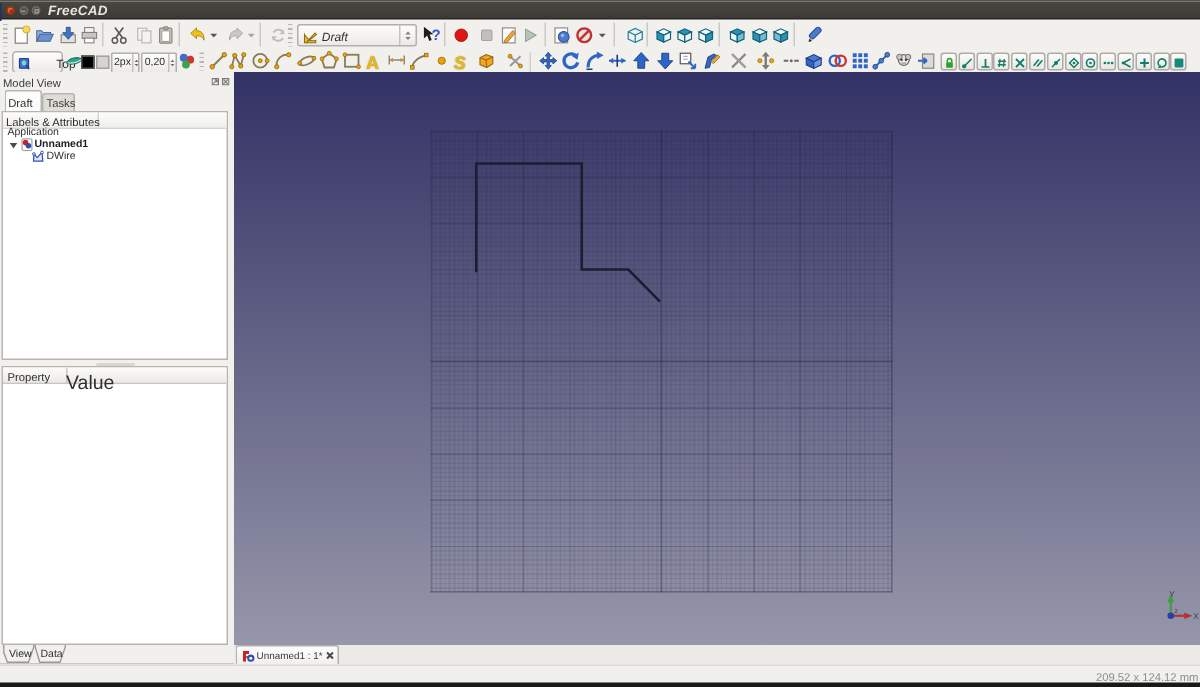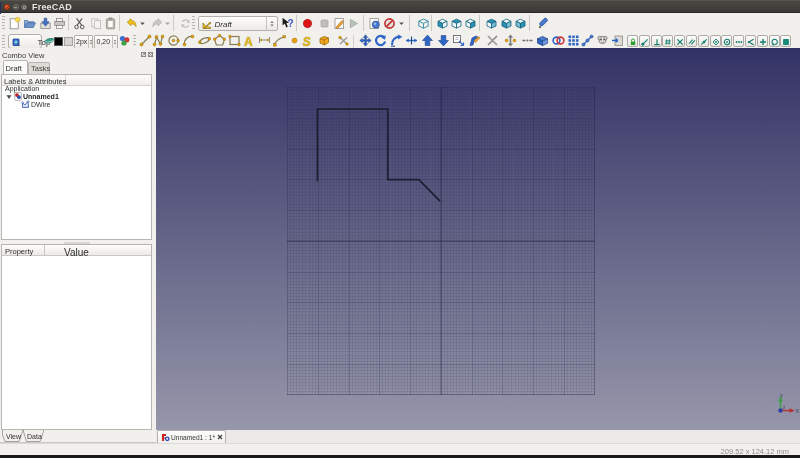--- a/index.html
+++ b/index.html
@@ -1,19 +1,19 @@
 <!DOCTYPE html>
 <html><head>
 <meta charset="utf-8">
 <style>
 html,body{margin:0;padding:0;}
 #root{position:relative;width:800px;height:458px;overflow:hidden;font-family:"Liberation Sans",sans-serif;background:#f1f0ec;-webkit-font-smoothing:antialiased;}
 #root *{position:absolute;box-sizing:border-box;white-space:nowrap;}
 
-#title{left:0;top:0;width:800px;height:13px;background:linear-gradient(#484742,#3b3a36);border-top:1px solid #55534d;border-bottom:1px solid #282723;}
+#title{left:0;top:0;width:800px;height:13px;background:linear-gradient(#484742,#3b3a36);border-top:1px solid #55534d;border-bottom:1px solid #282723;font-style:italic;}
 #title .btn{border-radius:50%;width:6px;height:6px;top:3px;}
 #ttext{left:32px;top:1px;font-size:9px;font-weight:bold;color:#e7e4df;letter-spacing:0.2px;}
 .sep1{width:1px;height:16px;top:15px;background:#cbc9c5;}
 .sep2{width:1px;height:13px;top:35px;background:#d2d0cc;}
 .handle{width:3px;background:repeating-linear-gradient(#b9b7b3 0 1px,#efeeea 1px 3px);}
 .ic{width:13px;height:13px;}
 .r1{top:17px;}
 .r2{top:34px;}
 
 .combo{height:15px;background:linear-gradient(#fdfdfc,#eceae6);border:1px solid #b3b0ab;border-radius:2px;font-size:8px;color:#2f2f2f;}
@@ -467,21 +467,21 @@
           <path d="M1 8.5 L2.6 5.6 4.4 7.8z" fill="#0f7c6e"></path>
         </svg>
       </div>
     <div class="snapb" style="left:780.4px">
         <svg viewBox="0 0 9 9">
           <rect x="1.2" y="1.2" width="6.6" height="6.6" rx="0.8" fill="#17897a"></rect>
         </svg>
       </div>
   </div>
   <div id="panel">
-    <div style="left:2px;top:3px;font-size:7.5px;color:#3a3a3a;">Combo View</div>
+    <div style="left:2px;top:3px;font-size:7.5px;color:#3a3a3a;">Model View</div>
     <svg style="left:141px;top:3.5px;width:5px;height:5px" viewBox="0 0 6 6">
         <rect x="0.5" y="0.5" width="5" height="5" fill="none" stroke="#7a7874" stroke-width="1"></rect>
         <path d="M1.5 4.5 L4.5 1.5 M4.5 1.5 h-2 M4.5 1.5 v2" stroke="#7a7874" stroke-width="0.9"></path>
       </svg>
     <svg style="left:147.5px;top:3.5px;width:5px;height:5px" viewBox="0 0 6 6">
         <rect x="0.5" y="0.5" width="5" height="5" fill="none" stroke="#7a7874" stroke-width="1"></rect>
         <path d="M1.3 1.3 L4.7 4.7 M4.7 1.3 L1.3 4.7" stroke="#7a7874" stroke-width="0.9"></path>
       </svg>
 
     <div style="left:2.5px;top:12px;width:25px;height:14px;background:#fbfbfa;border:1px solid #b8b5b0;border-bottom:none;border-radius:2px 2px 0 0;"></div>
@@ -509,21 +509,21 @@
         <circle cx="7.8" cy="1.8" r="1" fill="#fff" stroke="#2e50b0" stroke-width="0.7"></circle>
       </svg>
     <div style="left:31px;top:52.5px;font-size:7px;color:#2f2f2f;">DWire</div>
 
     <div style="left:64px;top:193.5px;width:26px;height:2px;background:#d8d6d2;border-radius:1px;"></div>
 
     <div style="left:1px;top:196px;width:151px;height:186px;background:#ffffff;border:1px solid #b8b5b0;"></div>
     <div style="left:2px;top:197px;width:149px;height:11px;background:linear-gradient(#fcfcfb,#eceae6);border-bottom:1px solid #c9c7c3;"></div>
     <div style="left:2px;top:197px;width:43px;height:11px;border-right:1px solid #c9c7c3;"></div>
     <div style="left:5px;top:199px;font-size:7.5px;color:#2f2f2f;">Property</div>
-    <div style="left:64px;top:199px;font-size:10px;color:#2f2f2f;">Value</div>
+    <div style="left:44px;top:199px;font-size:13px;color:#2f2f2f;">Value</div>
 
     <svg style="left:2px;top:382px;width:44px;height:12px" viewBox="0 0 44 12">
         <path d="M0.5 0 V5 L3 11.5 H17 L20.5 1.5 20.5 0" fill="#f1f0ec" stroke="#9a9894" stroke-width="0.9"></path>
         <path d="M21.5 0 V1.5 L24.5 11.5 H38 L41.5 1.5 41.5 0" fill="#f1f0ec" stroke="#9a9894" stroke-width="0.9"></path>
       </svg>
     <div style="left:6px;top:384.5px;font-size:7px;color:#2f2f2f;">View</div>
     <div style="left:27px;top:384.5px;font-size:7px;color:#2f2f2f;">Data</div>
     <div style="left:0;top:394px;width:156px;height:1px;background:#c9c7c3;"></div>
   </div>
   <div id="vp">
@@ -548,16 +548,16 @@
         <path d="M1 8 V1 h4 v2 h-2 v1.5 h2 v1 h-2 V8z" fill="#cc2222"></path>
         <circle cx="6.2" cy="5.8" r="2.4" fill="#2e50b0"></circle>
         <circle cx="6.2" cy="5.8" r="1" fill="#fff"></circle>
       </svg>
     <div style="left:15px;top:3.5px;font-size:6.6px;color:#3a3a3a;">Unnamed1 : 1*</div>
     <svg style="left:60.5px;top:4px;width:6px;height:6px" viewBox="0 0 7 7">
         <path d="M1.2 1.2 L5.8 5.8 M5.8 1.2 L1.2 5.8" stroke="#4a4a4a" stroke-width="1.6"></path>
       </svg>
   </div>
   <div id="status">
-    <div style="right:11px;top:3px;font-size:7.5px;color:#8f8d89;">209.52 x 124.12 mm</div>
+    <div style="right:1px;top:3px;font-size:7.5px;color:#8f8d89;">209.52 x 124.12 mm</div>
   </div>
   <div id="botline"></div>
 </div>
 
 </body></html>

